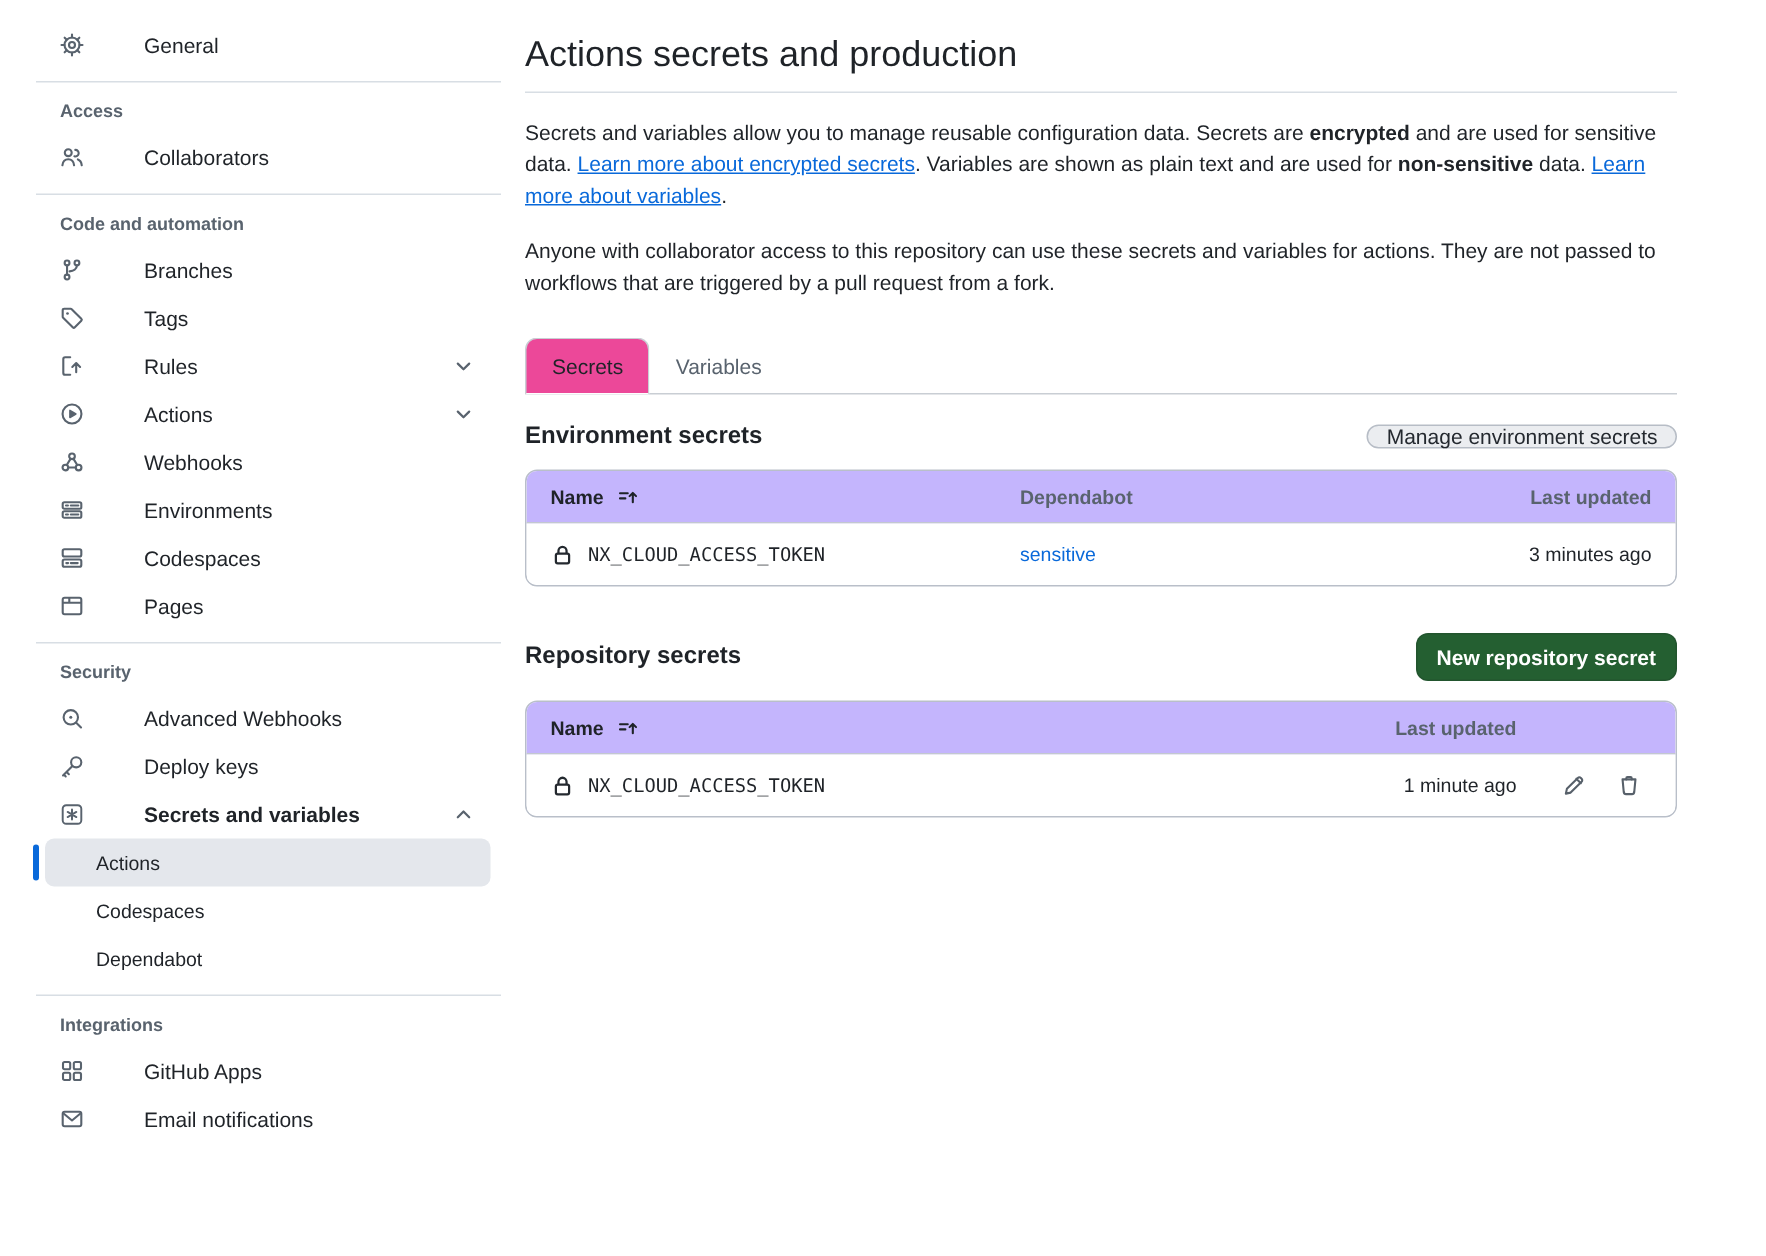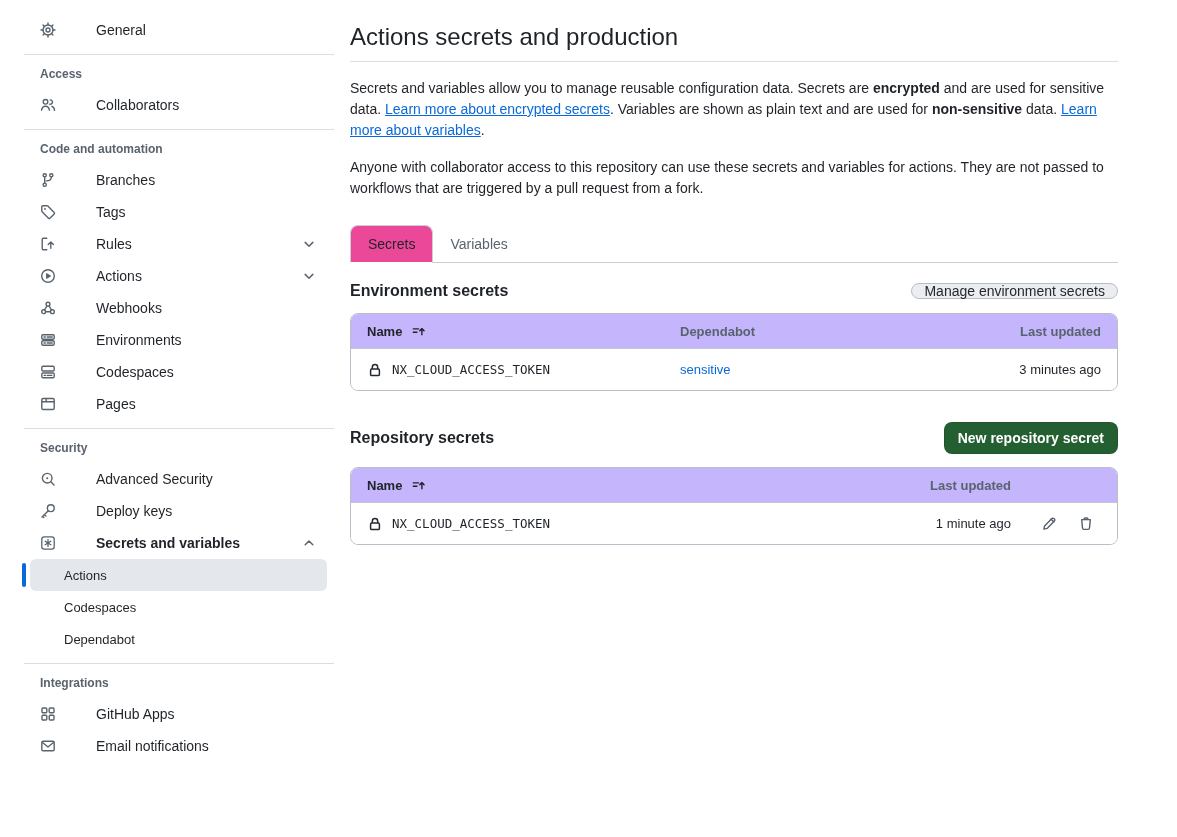--- a/index.html
+++ b/index.html
@@ -220,21 +220,21 @@
 
     <div class="section-label">Security</div>
     <div class="nav-item">
       <span class="icon">
         <svg width="16" height="16" viewBox="0 0 16 16" fill="none" stroke="#59636e" stroke-width="1.4" stroke-linecap="round">
             <circle cx="7.2" cy="7.2" r="4.8"></circle>
             <path d="M10.8 10.8L14 14"></path>
             <circle cx="7.2" cy="7.2" r="1" fill="#59636e" stroke="none"></circle>
           </svg>
       </span>
-      <span>Advanced Security</span>
+      <span>Advanced Webhooks</span>
     </div>
     <div class="nav-item">
       <span class="icon">
         <svg width="16" height="16" viewBox="0 0 16 16" fill="none" stroke="#59636e" stroke-width="1.4" stroke-linecap="round" stroke-linejoin="round">
             <circle cx="10.8" cy="5.2" r="3.4"></circle>
             <path d="M8.3 7.7L2 14M4.4 11.6l1.5 1.5M2.6 13.4l1.2 1.2"></path>
           </svg>
       </span>
       <span>Deploy keys</span>
     </div>

